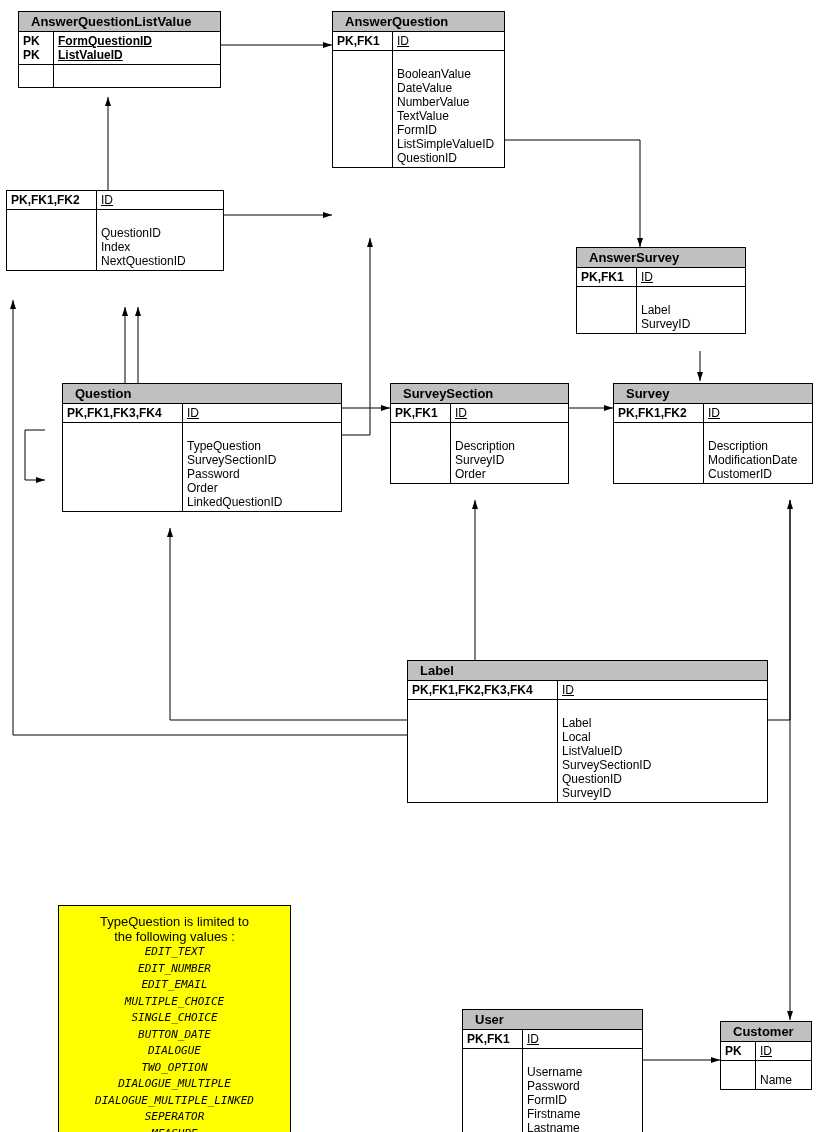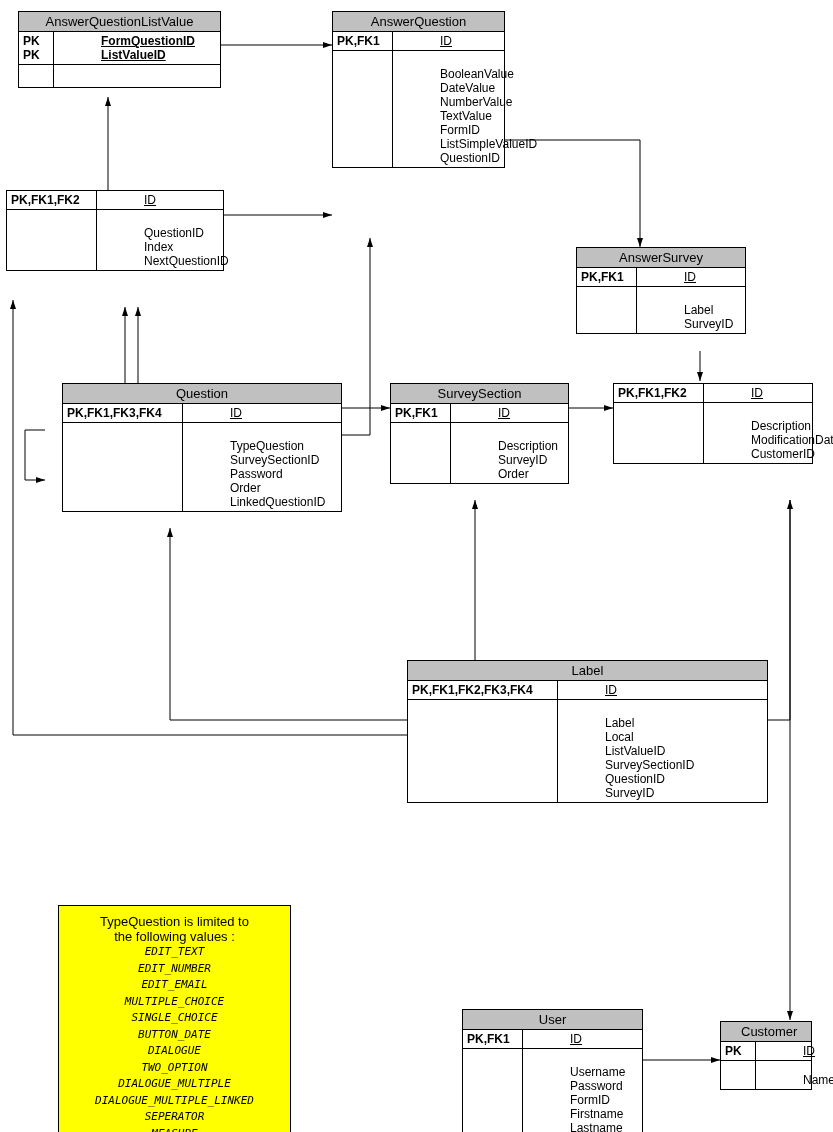--- a/index.html
+++ b/index.html
@@ -13,29 +13,28 @@
     position: relative;
   }
   .entity {
     position: absolute;
     border: 1px solid black;
     background: white;
     box-sizing: border-box;
   }
   .entity-title {
     background: #c0c0c0;
-    text-align: center;
-    padding: 2px 20px;
+    padding: 2px 12px;
     border-bottom: 1px solid black;
     font-size: 13px;
+    font-weight: bold;
   }
   .entity-row {
     display: flex;
     border-bottom: 1px solid black;
-    gap: 43px;
   }
   .entity-row:last-child {
     border-bottom: none;
   }
   .key-col {
     border-right: 1px solid black;
     padding: 2px 4px;
     font-weight: bold;
     flex-shrink: 0;
     box-sizing: border-box;
@@ -220,20 +219,21 @@
     <div class="attr-col">
       <div style="height:14px;"></div>
       <div>Description</div>
       <div>SurveyID</div>
       <div>Order</div>
     </div>
   </div>
 </div>
 
 <div class="entity" style="left:613px; top:383px; width:200px;">
+  <div class="entity-title">Survey</div>
   <div class="entity-row">
     <div class="key-col" style="width:90px;">PK,FK1,FK2</div>
     <div class="attr-col"><span class="pk-id">ID</span></div>
   </div>
   <div class="entity-row">
     <div class="key-col" style="width:90px;"></div>
     <div class="attr-col">
       <div style="height:14px;"></div>
       <div>Description</div>
       <div>ModificationDate</div>

